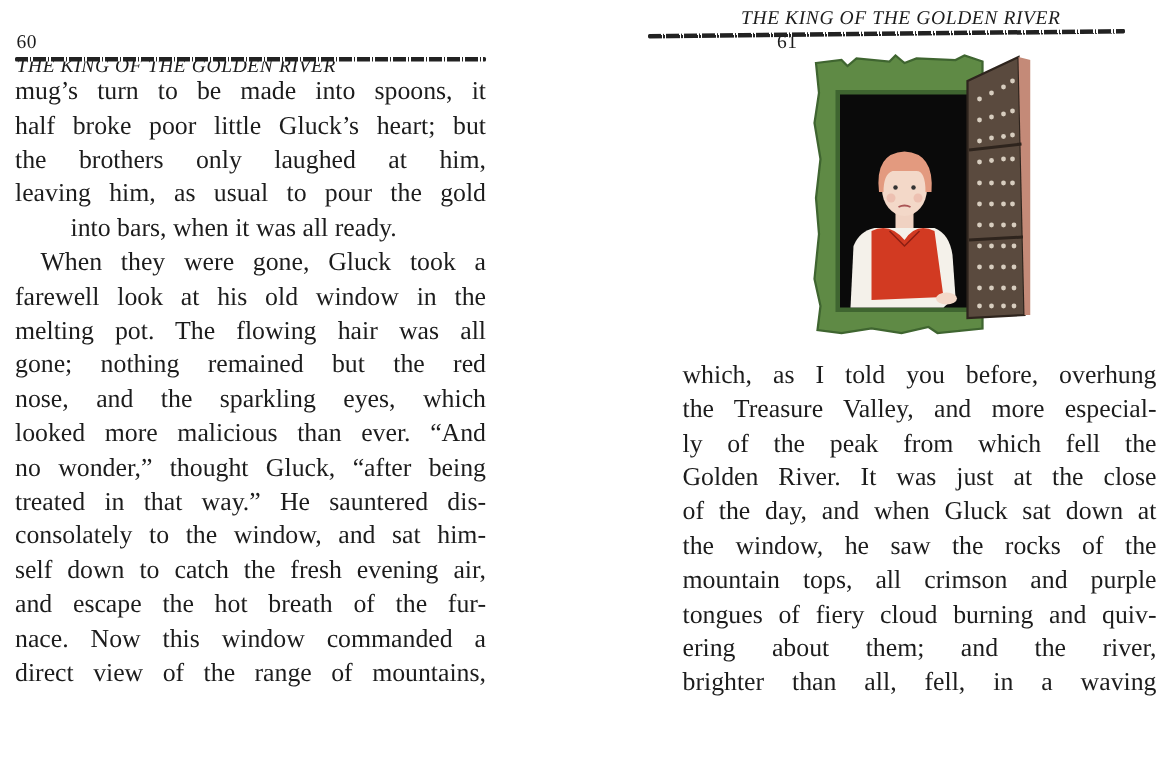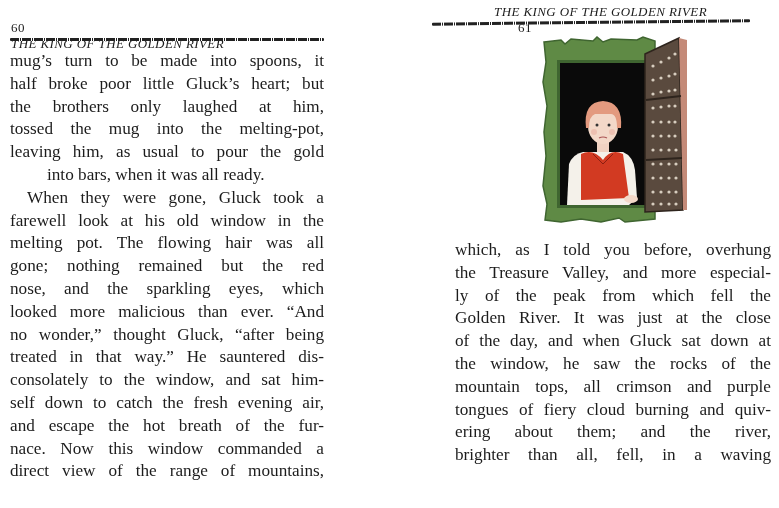--- a/index.html
+++ b/index.html
@@ -50,21 +50,20 @@
 <div class="page page-left">
   <div class="running-head">
     <span class="folio">60</span>
     <span>THE KING OF THE GOLDEN RIVER</span>
   </div>
   <div class="rule"></div>
   <div class="text">
     <span class="line">mug’s turn to be made into spoons, it</span>
     <span class="line">half broke poor little Gluck’s heart; but</span>
     <span class="line">the brothers only laughed at him,</span>
-    <span class="line">tossed the mug into the melting-pot,</span>
     <span class="line">leaving him, as usual to pour the gold</span>
     <span class="line last">into bars, when it was all ready.</span>
     <span class="line indent">When they were gone, Gluck took a</span>
     <span class="line">farewell look at his old window in the</span>
     <span class="line">melting pot. The flowing hair was all</span>
     <span class="line">gone; nothing remained but the red</span>
     <span class="line">nose, and the sparkling eyes, which</span>
     <span class="line">looked more malicious than ever. “And</span>
     <span class="line">no wonder,” thought Gluck, “after being</span>
     <span class="line">treated in that way.” He sauntered dis-</span>

